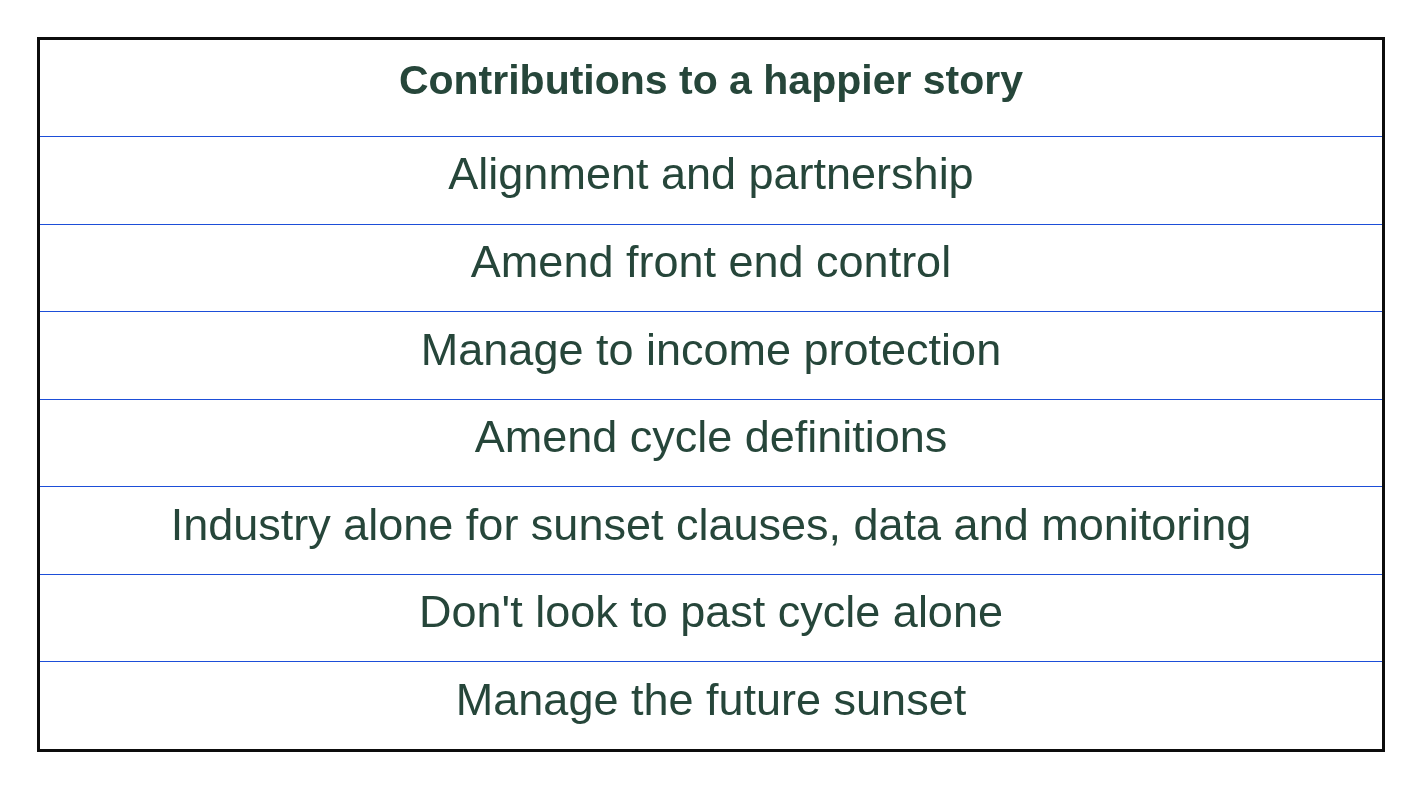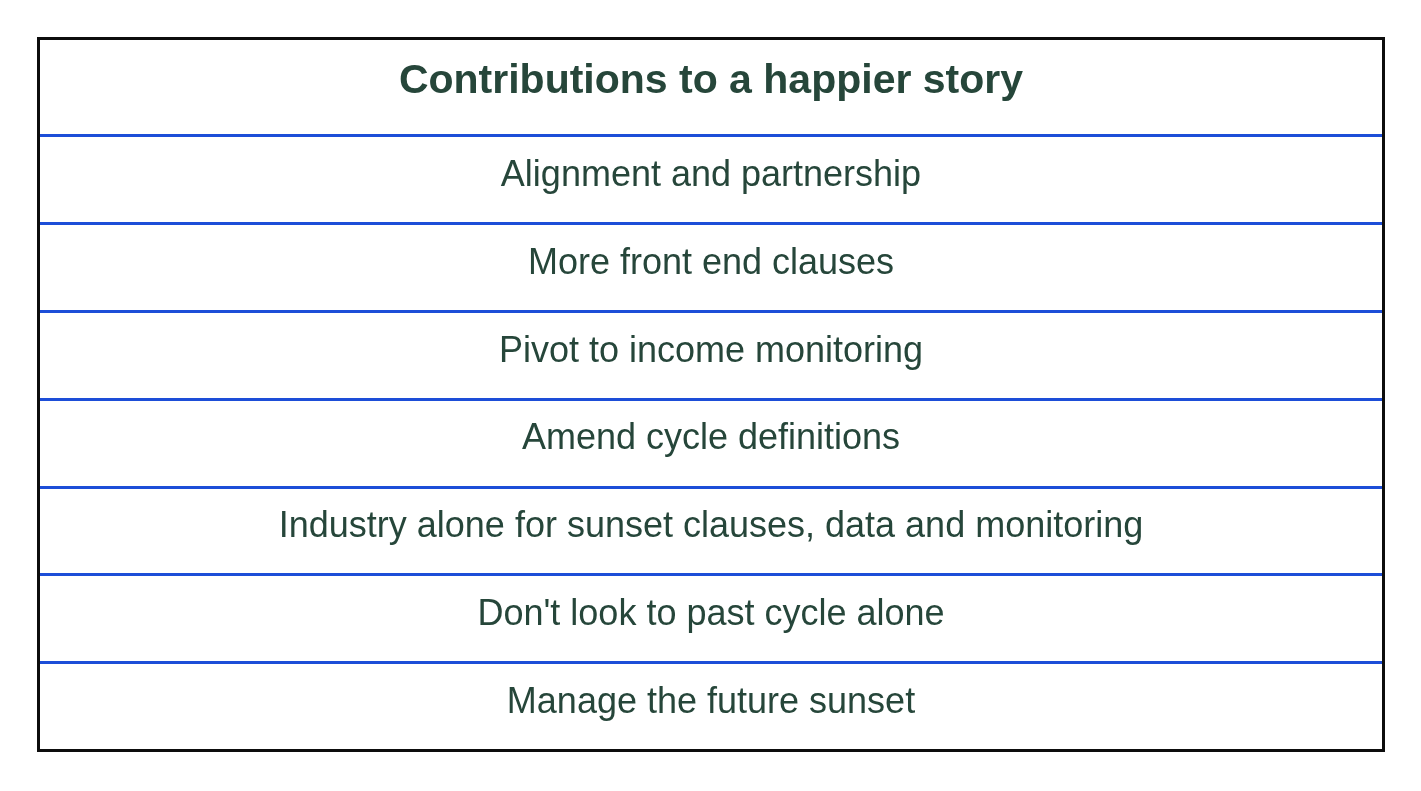--- a/index.html
+++ b/index.html
@@ -22,44 +22,44 @@
     height: 715px;
     box-sizing: border-box;
     border: 3px solid #0d0d0d;
     background: #ffffff;
     display: flex;
     flex-direction: column;
   }
   .t-row {
     flex: 1;
     box-sizing: border-box;
-    border-top: 3px solid #1d4ed8;
+    border-top: 1px solid #1d4ed8;
     display: flex;
     align-items: center;
     justify-content: center;
     padding: 0 20px 12px 20px;
     color: #26463a;
-    font-size: 36px;
+    font-size: 45px;
     line-height: 1.15;
     text-align: center;
     white-space: nowrap;
   }
   .t-row.header {
     flex: 1.1;
     border-top: none;
     font-weight: bold;
     font-size: 41px;
     padding-bottom: 14px;
   }
 </style>
 </head>
 <body>
 
 <div class="slide-table">
   <div class="t-row header">Contributions to a happier story</div>
   <div class="t-row">Alignment and partnership</div>
-  <div class="t-row">More front end clauses</div>
-  <div class="t-row">Pivot to income monitoring</div>
+  <div class="t-row">Amend front end control</div>
+  <div class="t-row">Manage to income protection</div>
   <div class="t-row">Amend cycle definitions</div>
   <div class="t-row">Industry alone for sunset clauses, data and monitoring</div>
   <div class="t-row">Don't look to past cycle alone</div>
   <div class="t-row">Manage the future sunset</div>
 </div>
 
 </body></html>

